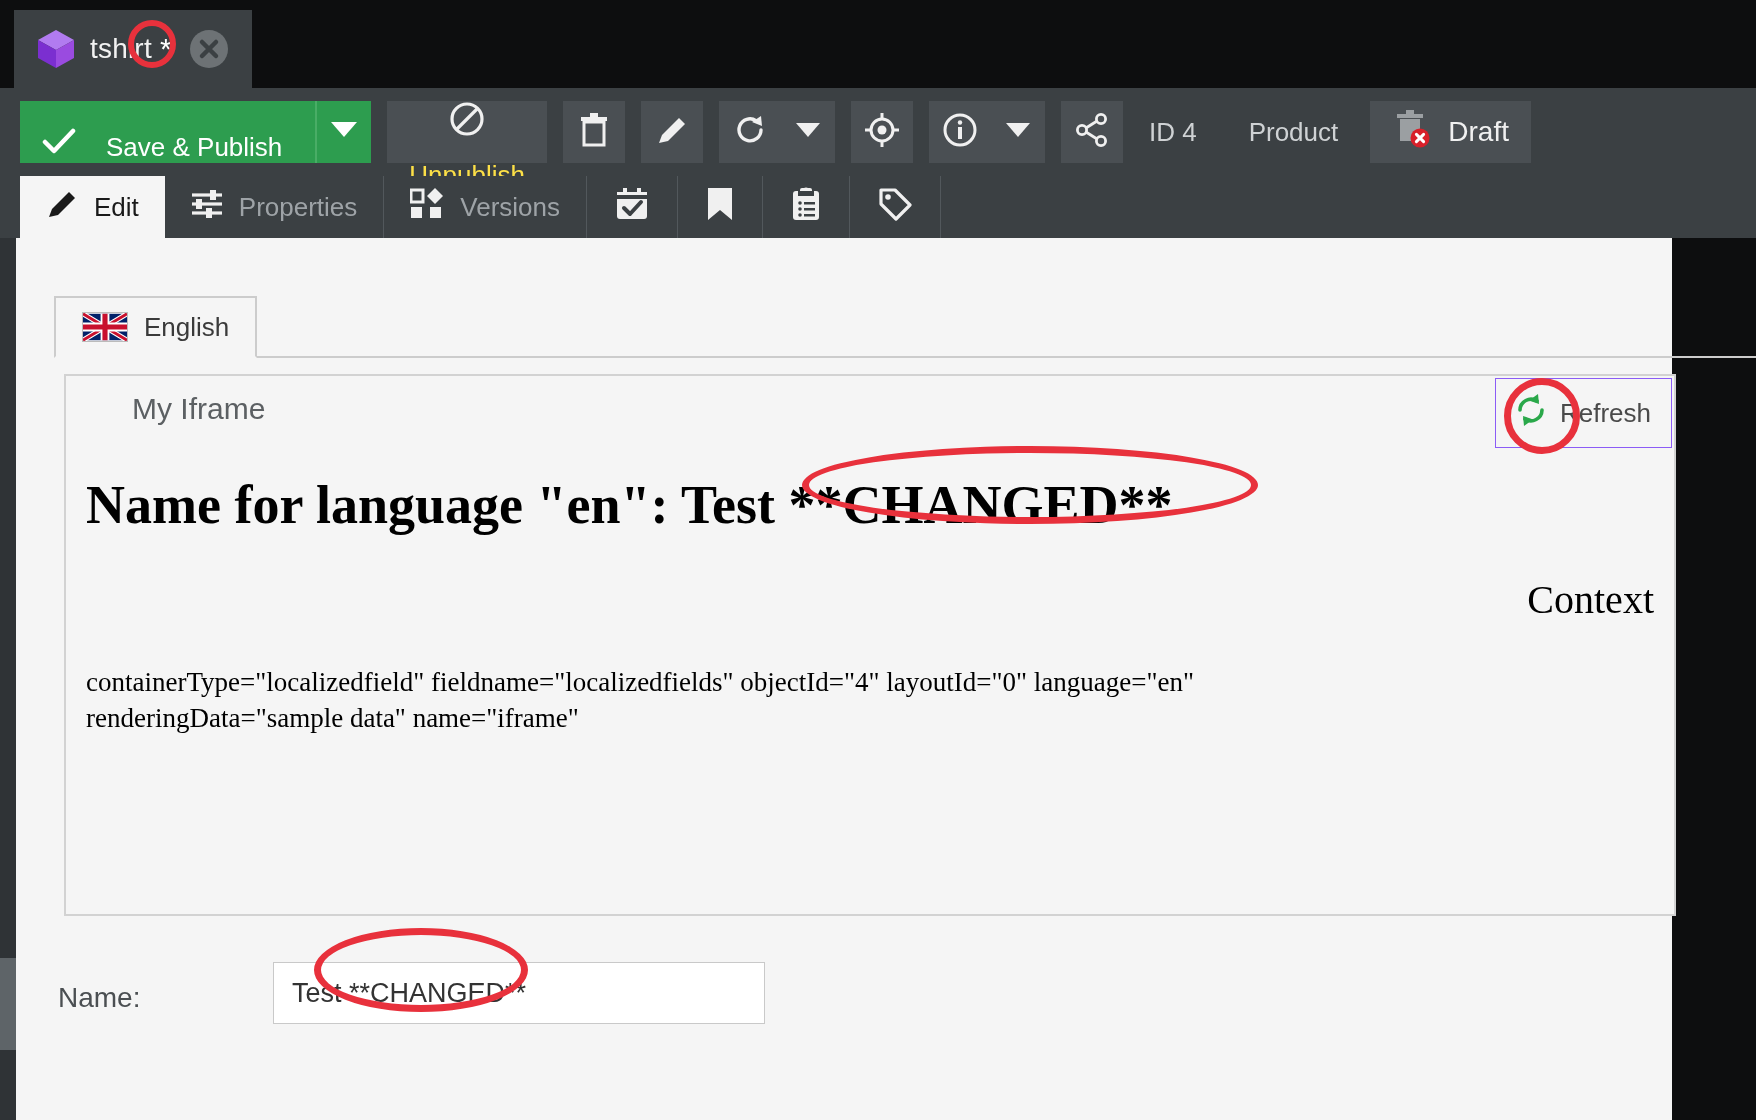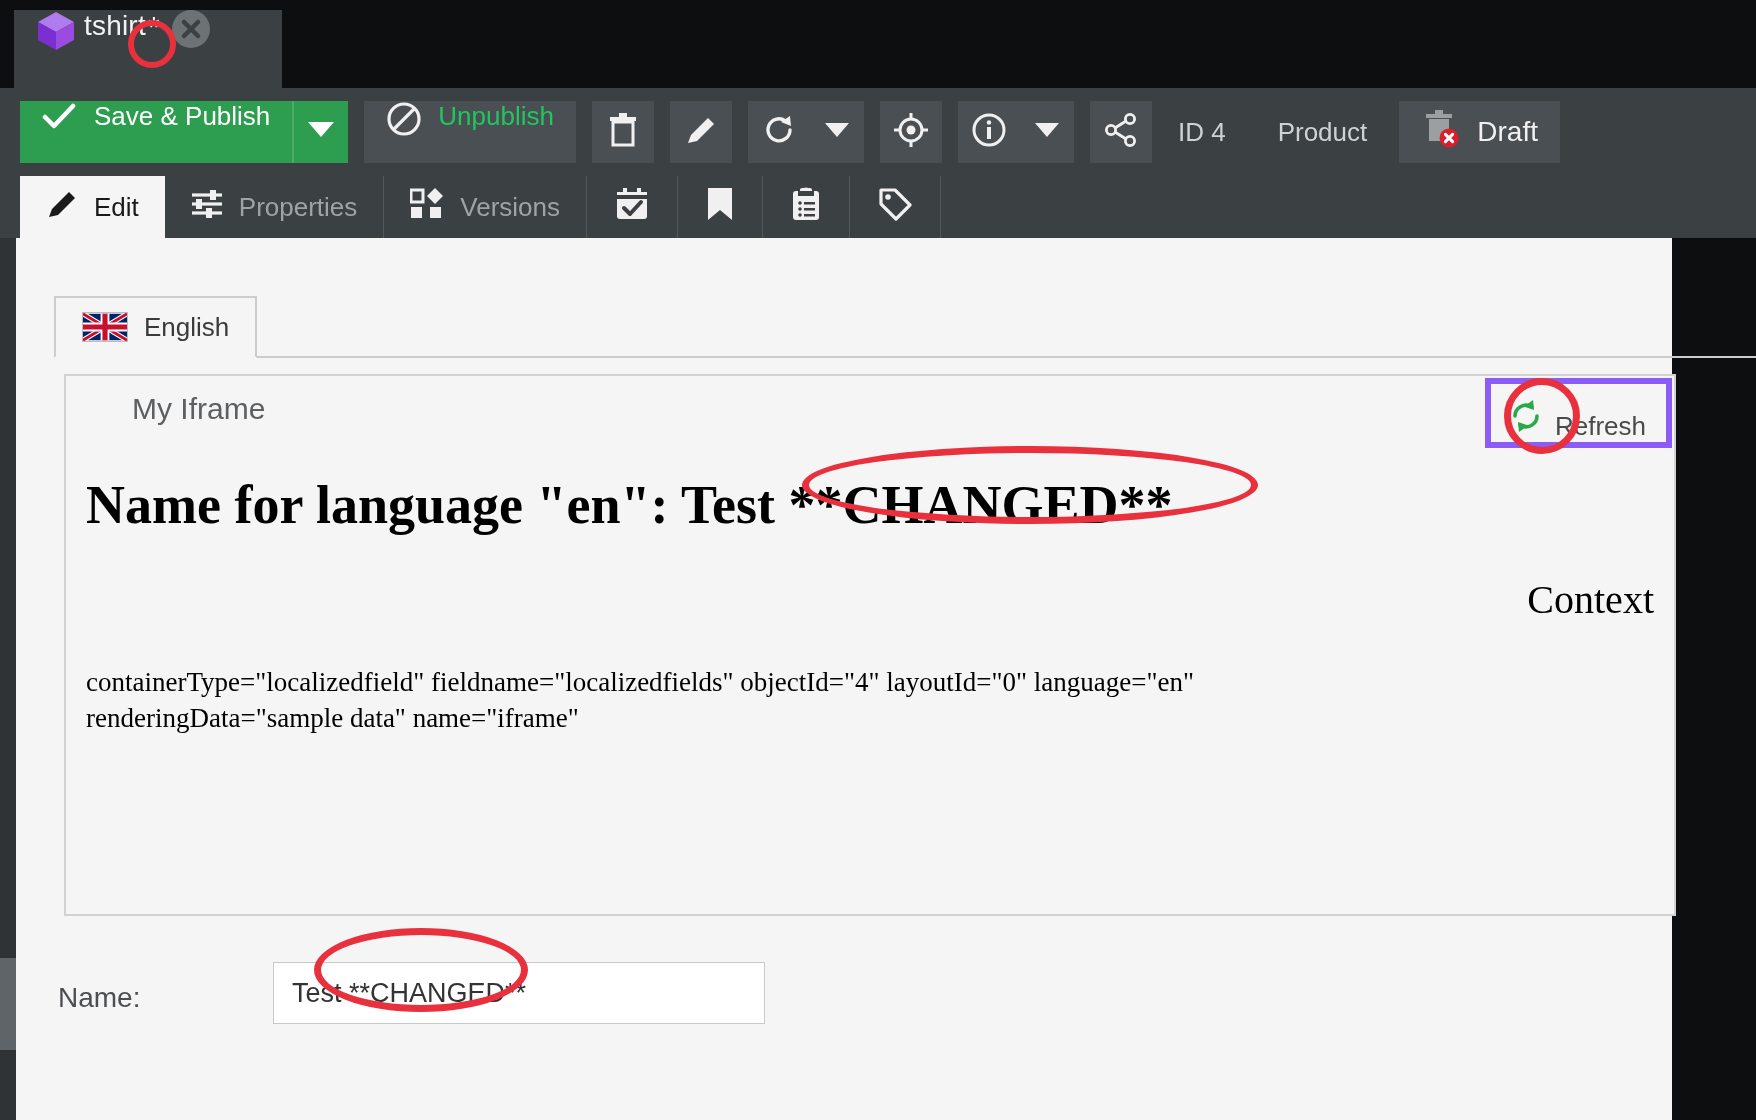--- a/index.html
+++ b/index.html
@@ -10,23 +10,23 @@
     overflow: hidden;
   }
   body { position: relative; }
 
   
   .tabbar {
     position: absolute; left: 0; top: 0; width: 1756px; height: 88px;
     background: #0d0e0f;
   }
   .doc-tab {
-    position: absolute; left: 14px; top: 10px; width: 268px; height: 78px;
+    position: absolute; left: 14px; top: 10px; width: 238px; height: 78px;
     background: #3b4043;
-    display: flex; align-items: flex-start; padding-left: 22px; gap: 8px;
+    display: flex; align-items: center; padding-left: 22px; gap: 14px;
   }
   .cube-icon { width: 40px; height: 42px; position: relative; flex: 0 0 auto; }
   .doc-tab-label {
     color: #f2f2f2; font-size: 28px; letter-spacing: .2px; white-space: nowrap;
   }
   .doc-tab-dirty {
     color: #ffffff; font-size: 30px; margin-left: -6px;
   }
   .tab-close {
     width: 38px; height: 38px; border-radius: 50%;
@@ -34,34 +34,34 @@
     margin-left: 4px; flex: 0 0 auto;
   }
 
   
   .toolbar {
     position: absolute; left: 0; top: 88px; width: 1756px; height: 88px;
     background: #3b4043;
     display: flex; align-items: center; padding-left: 20px; gap: 0;
   }
   .btn-publish {
-    display: flex; align-items: flex-start; height: 62px;
+    display: flex; align-items: flex-end; height: 62px;
     background: #2d9d4f; color: #fff; border: 0;
-    font-size: 26px; padding: 0 22px 0 22px; gap: 18px; cursor: pointer;
+    font-size: 26px; padding: 0 33px 0 22px; gap: 30px; cursor: pointer;
   }
   .btn-publish-caret {
     width: 56px; height: 62px; background: #2d9d4f;
     border-left: 2px solid #49ad66;
     display: flex; align-items: center; justify-content: center; cursor: pointer;
   }
   .tb-gap { width: 16px; height: 1px; }
   .btn-flat {
-    display: flex; align-items: flex-start; height: 62px;
-    background: #4a4f53; color: #22c55e; border: 0;
-    font-size: 26px; padding: 0 22px; gap: 16px; cursor: pointer;
+    display: flex; align-items: center; height: 62px;
+    background: #4a4f53; color: #fde047; border: 0;
+    font-size: 26px; padding: 0 22px; gap: 16px; cursor: pointer; flex-direction: column;
   }
   .btn-icon {
     width: 62px; height: 62px; background: #4a4f53;
     display: flex; align-items: center; justify-content: center; cursor: pointer;
   }
   .btn-icon.caret { width: 54px; }
   .tb-text {
     color: #cfd2d4; font-size: 26px; padding: 0 26px; white-space: nowrap;
   }
   .btn-status {
@@ -122,22 +122,22 @@
   .panel-head {
     position: relative; height: 74px;
     display: flex; align-items: center;
   }
   .panel-title {
     position: absolute; left: 26px; top: 16px;
     color: #5c6063; font-size: 30px; margin-left: 40px;
   }
   .refresh-btn {
     position: absolute; right: 2px; top: 2px;
-    height: 70px; display: flex; align-items: flex-end; gap: 10px;
-    padding: 0 20px 0 16px; border: 6px solid #8b5cf6; background: #f5f5f5;
+    height: 70px; display: flex; align-items: center; gap: 10px;
+    padding: 0 20px 0 16px; border: 1px solid #8b5cf6; background: #f5f5f5;
     color: #4a4a4a; font-size: 26px; cursor: pointer;
   }
   .iframe-body {
     font-family: "Liberation Serif", serif;
     padding: 6px 20px 0 20px; color: #000;
   }
   .if-h1 { font-size: 54px; font-weight: bold; line-height: 1.15; margin: 18px 0 0 0; white-space: nowrap; }
   .if-h2 { font-size: 40px; font-weight: normal; margin: 40px 0 0 0; text-align: right; }
   .if-p  { font-size: 27px; line-height: 1.32; margin: 42px 0 0 0; max-width: 1290px; }
 

